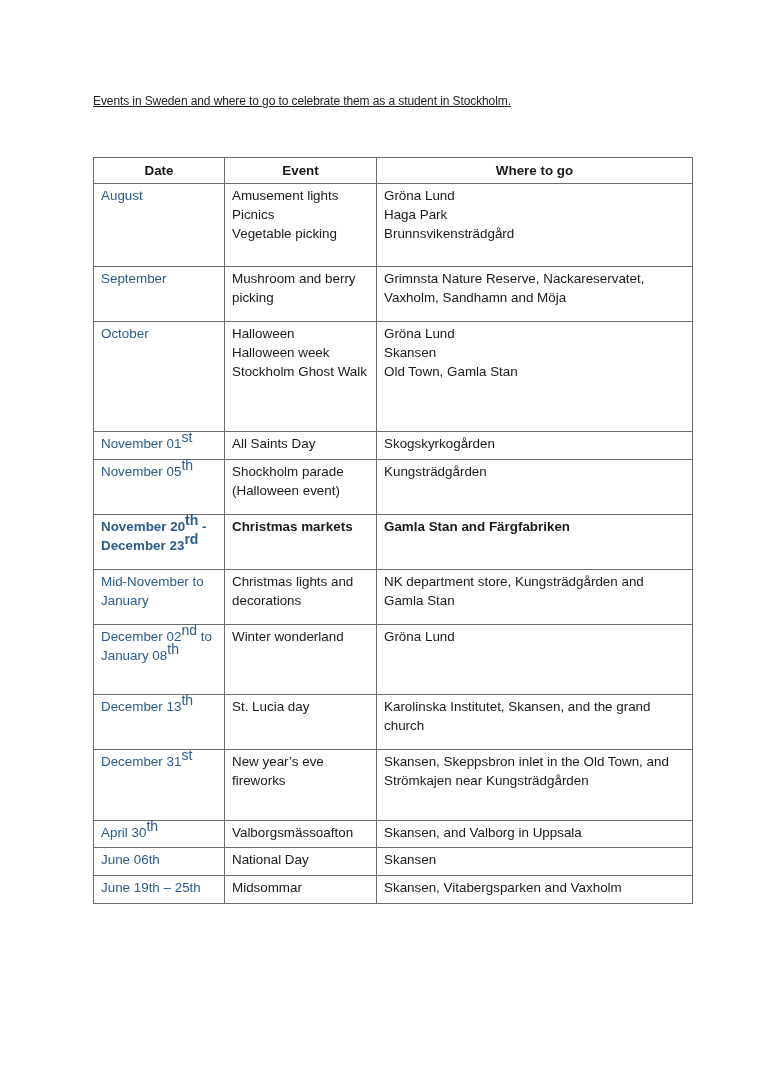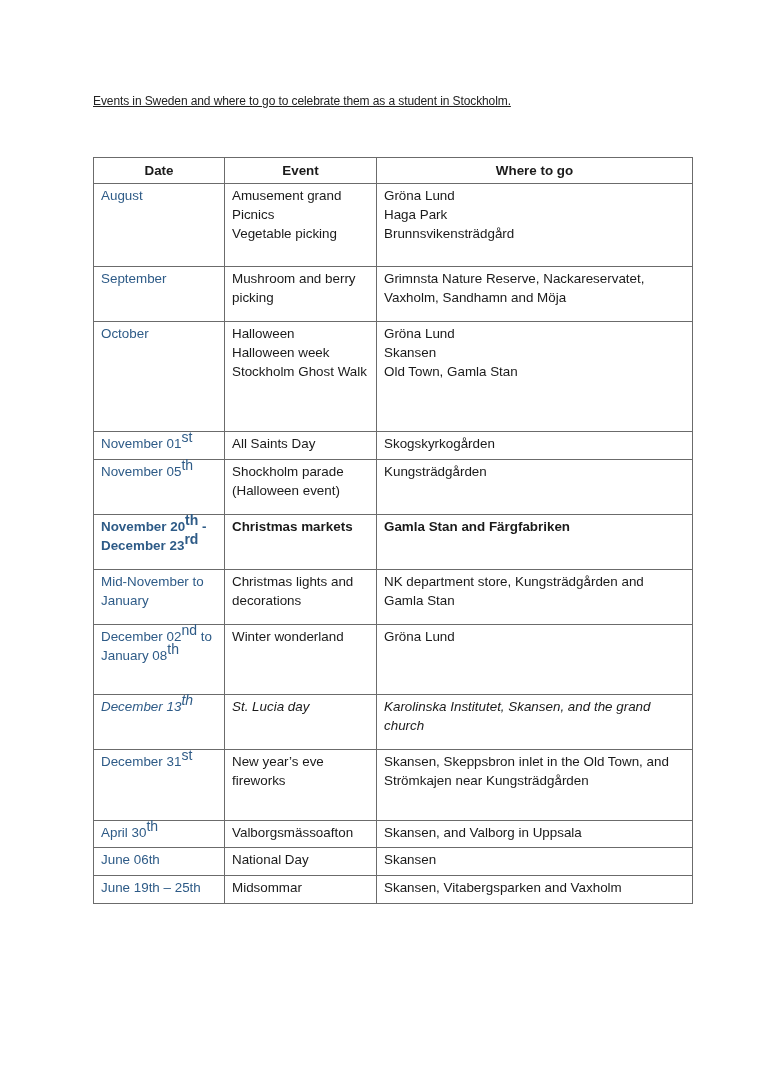--- a/index.html
+++ b/index.html
@@ -31,21 +31,21 @@
     <tr>
       <th>Date</th>
       <th>Event</th>
       <th>Where to go</th>
     </tr>
   </thead>
   <tbody id="tbody">
       <tr style="height: 83px; margin-top: 20px;">
         <td class="date"><span>August</span></td>
         <td>
-          <span class="line">Amusement grand</span>
+          <span class="line">Amusement lights</span>
           <span class="line">Picnics</span>
           <span class="line">Vegetable picking</span>
         </td>
         <td>
           <span class="line">Gröna Lund</span>
           <span class="line">Haga Park</span>
           <span class="line">Brunnsvikensträdgård</span>
         </td>
       </tr>
       <tr style="height: 55px;">
@@ -108,21 +108,21 @@
       </tr>
       <tr style="height: 70px;">
         <td class="date"><span>December 02</span><sup>nd</sup><span>  to January 08</span><sup>th</sup></td>
         <td>
           <span class="line">Winter wonderland</span>
         </td>
         <td>
           <span class="line">Gröna Lund</span>
         </td>
       </tr>
-      <tr style="height: 55px; font-style: italic;">
+      <tr style="height: 55px;">
         <td class="date"><span>December 13</span><sup>th</sup></td>
         <td>
           <span class="line">St. Lucia day</span>
         </td>
         <td>
           <span class="line">Karolinska Institutet, Skansen, and the grand church</span>
         </td>
       </tr>
       <tr style="height: 71px; margin-top: 12px;">
         <td class="date"><span>December 31</span><sup>st</sup></td>

